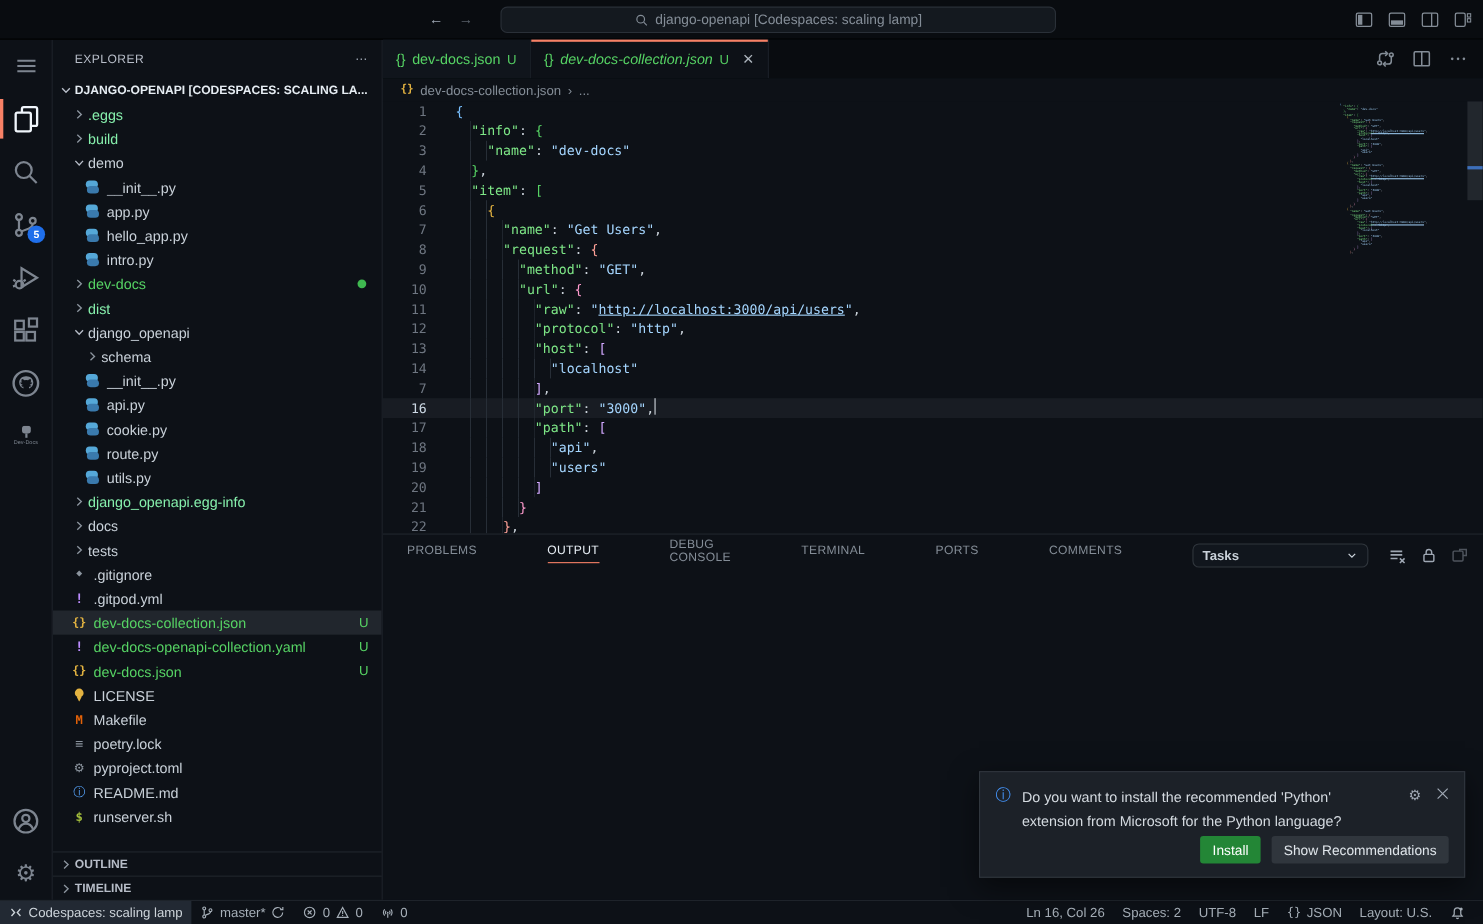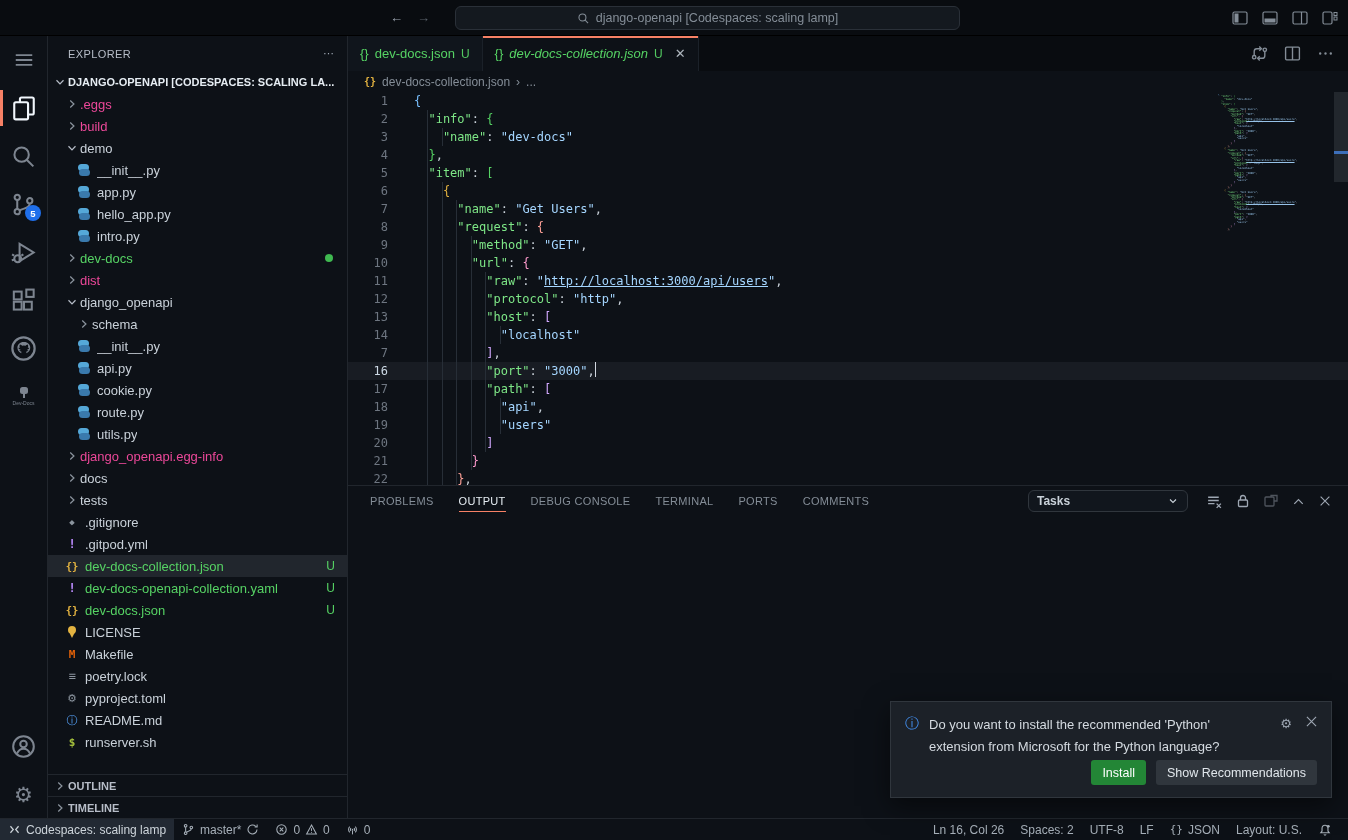--- a/index.html
+++ b/index.html
@@ -41,21 +41,21 @@
   
   .sidebar{width:300px;background:var(--bg);border-right:1px solid var(--border-soft);display:flex;flex-direction:column;flex:none;font-size:13px;}
   .sb-title{height:35px;display:flex;align-items:center;padding:0 12px 0 20px;color:#b7bdc8;font-size:11px;letter-spacing:.4px;flex:none;}
   .sb-title .dots{margin-left:auto;color:#9ea7b3;letter-spacing:1px;}
   .tree{flex:1;overflow:hidden;}
   .row{height:22px;display:flex;align-items:center;white-space:nowrap;cursor:default;}
   .row .chev{width:16px;flex:none;display:flex;justify-content:center;}
   .row .fic{width:16px;flex:none;display:flex;justify-content:center;margin-right:5px;font-family:"DejaVu Sans Mono",monospace;}
   .row .lbl{overflow:hidden;text-overflow:ellipsis;}
   .row.rootrow{font-weight:bold;font-size:11px;color:var(--fg-bright);}
-  .row.dim .lbl{color:#ec4899;}
+  .row.dim .lbl{color:#86efac;}
   .row.green .lbl{color:var(--green);}
   .row.selected{background:var(--bg-sel);}
   .row .u-badge{margin-left:auto;margin-right:12px;color:var(--green);font-size:12px;}
   .row .g-dot{margin-left:auto;margin-right:14px;width:8px;height:8px;border-radius:50%;background:#3fb950;}
   .sb-section{height:22px;border-top:1px solid var(--border-soft);display:flex;align-items:center;font-weight:bold;font-size:11px;color:#b7bdc8;padding-left:4px;flex:none;}
   .sb-section .chev{width:16px;display:flex;justify-content:center;}
 
   
   .fi-json{color:#e3b341;font-weight:bold;font-size:10.5px;}
   .fi-yaml{color:#bc8cff;font-weight:bold;font-size:12px;}
@@ -99,21 +99,21 @@
   .caret{display:inline-block;width:1.5px;height:15px;background:#d1d7e0;vertical-align:text-bottom;margin-left:0px;}
 
   .minimap{position:absolute;top:2px;right:38px;width:92px;height:168px;overflow:hidden;
     font-family:"DejaVu Sans Mono",monospace;font-size:2.6px;line-height:2.45px;white-space:pre;opacity:.9;}
   .scrolltrack{position:absolute;top:0;right:0;width:14px;bottom:0;}
   .scrollslider{position:absolute;top:0;right:0;width:14px;height:90px;background:rgba(110,118,129,.22);}
   .overview-cursor{position:absolute;right:0;width:14px;top:59px;height:3px;background:#3d6fba;}
 
   
   .panel{height:333px;border-top:1px solid var(--border-soft);background:var(--bg);flex:none;display:flex;flex-direction:column;position:relative;}
-  .panel-header{height:30px;display:flex;align-items:center;padding:0 16px 0 22px;flex:none;}
+  .panel-header{height:30px;display:flex;align-items:flex-end;padding:0 16px 0 22px;flex:none;gap:39px;}
   .ptab{font-size:11px;letter-spacing:.3px;color:#848d97;margin-right:25px;position:relative;height:100%;display:flex;align-items:center;}
   .ptab.active{color:var(--fg-bright);}
   .ptab.active::after{content:"";position:absolute;left:0;right:0;bottom:4px;height:1.5px;background:var(--accent);}
   .panel-actions{margin-left:auto;display:flex;align-items:center;gap:12px;color:#9ea7b3;font-weight:bold;}
   .tasks-select{width:160px;height:22px;border:1px solid var(--border);border-radius:6px;background:#11161d;
     display:flex;align-items:center;padding:0 8px;font-size:12px;color:var(--fg);margin-right:6px;}
   .tasks-select .tchev{margin-left:auto;}
   .dim-icon{opacity:.45;}
   .panel-body{flex:1;}
 

